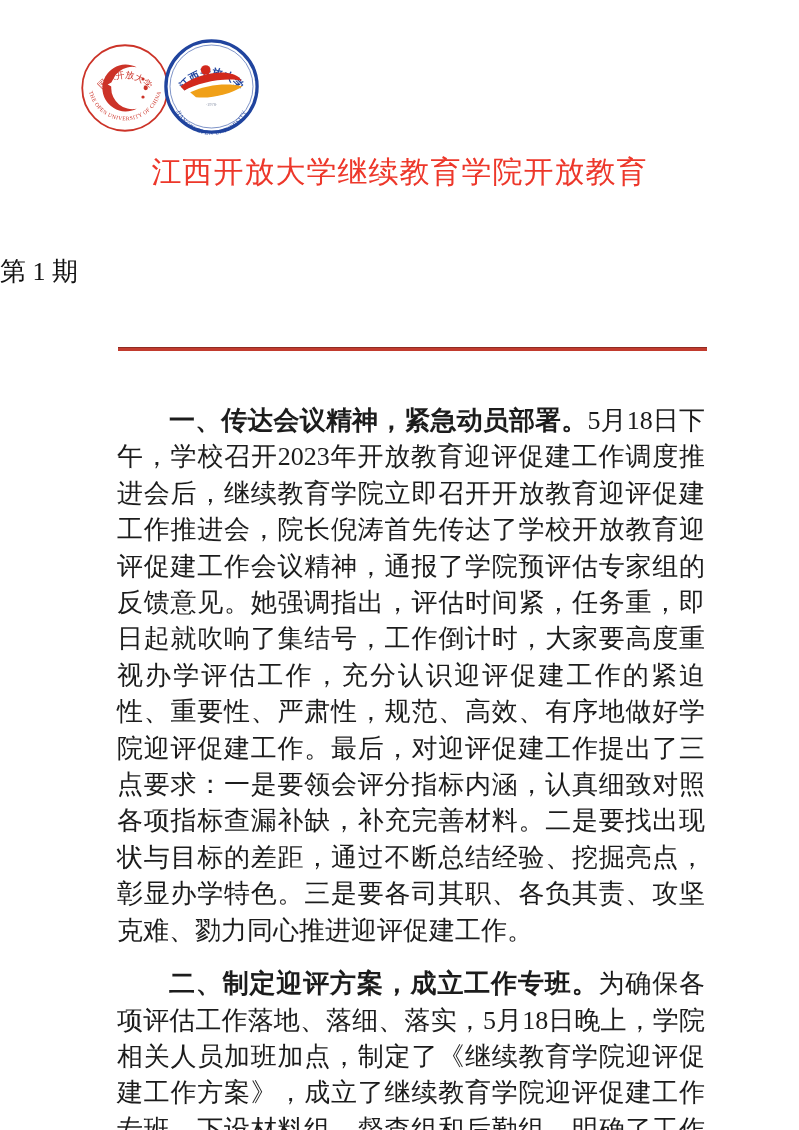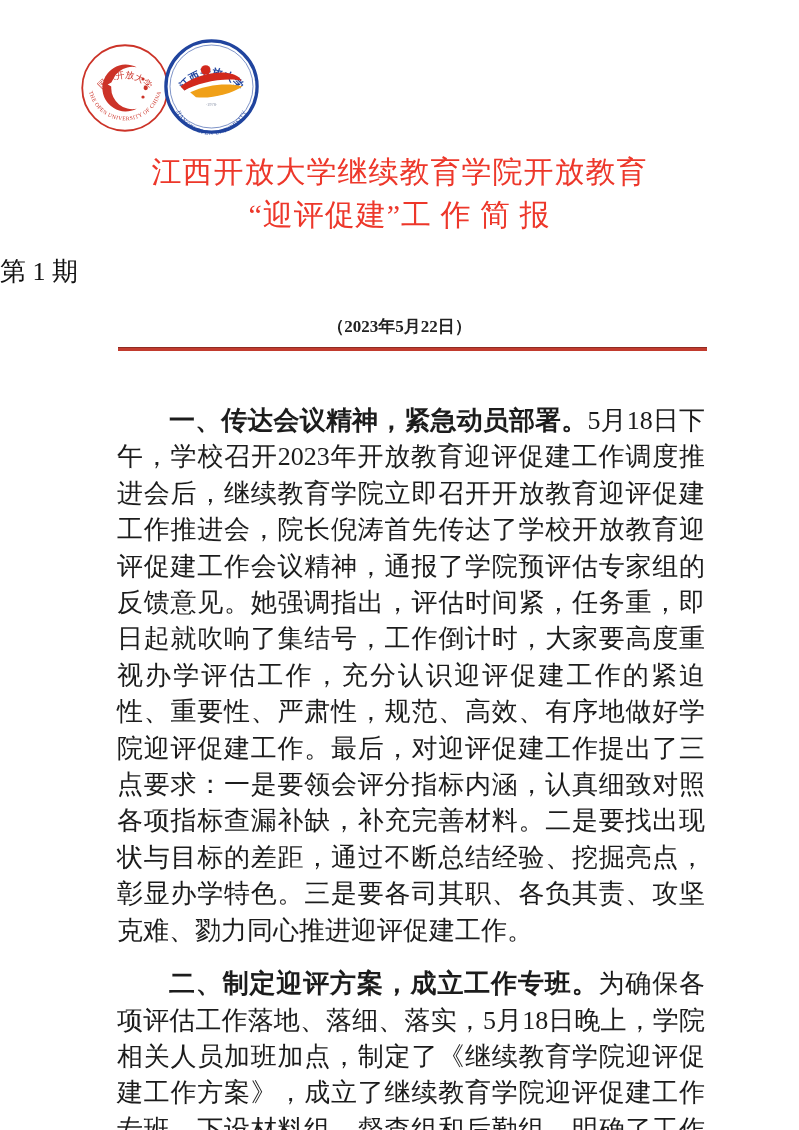--- a/index.html
+++ b/index.html
@@ -91,26 +91,24 @@
       <path d="M 28,56 C 46,48 66,46 82,50 C 70,58 48,63 34,61 Z" fill="#f0a018"></path>
       <text x="50" y="70" font-size="4.6" text-anchor="middle" fill="#8a93a8">·1978·</text>
       <text font-size="6" text-anchor="middle" letter-spacing="0.6" fill="#20449e">
         <textPath href="#r-bot" startOffset="50%">JIANGXI OPEN UNIVERSITY</textPath>
       </text>
     </svg>
   </div>
 
   <div class="doc-title">
     <div>江西开放大学继续教育学院开放教育</div>
-    <div>“迎评促建”工 作 简 报</div>
   </div>
 
   <div class="issue-no">第 1 期</div>
 
-  <div class="date-line">（2023年5月22日）</div>
 
   <div class="divider"></div>
 
   <div class="body-text">
     <p><span class="para-lead">一、传达会议精神，紧急动员部署。</span><span>5月18日下午，学校召开2023年开放教育迎评促建工作调度推进会后，继续教育学院立即召开开放教育迎评促建工作推进会，院长倪涛首先传达了学校开放教育迎评促建工作会议精神，通报了学院预评估专家组的反馈意见。她强调指出，评估时间紧，任务重，即日起就吹响了集结号，工作倒计时，大家要高度重视办学评估工作，充分认识迎评促建工作的紧迫性、重要性、严肃性，规范、高效、有序地做好学院迎评促建工作。最后，对迎评促建工作提出了三点要求：一是要领会评分指标内涵，认真细致对照各项指标查漏补缺，补充完善材料。二是要找出现状与目标的差距，通过不断总结经验、挖掘亮点，彰显办学特色。三是要各司其职、各负其责、攻坚克难、勠力同心推进迎评促建工作。</span></p>
     <p><span class="para-lead">二、制定迎评方案，成立工作专班。</span><span>为确保各项评估工作落地、落细、落实，5月18日晚上，学院相关人员加班加点，制定了《继续教育学院迎评促建工作方案》，成立了继续教育学院迎评促建工作专班，下设材料组、督查组和后勤组，明确了工作任务和时间安排。</span></p>
   </div>
 
   <div class="page-number">1</div>
 

